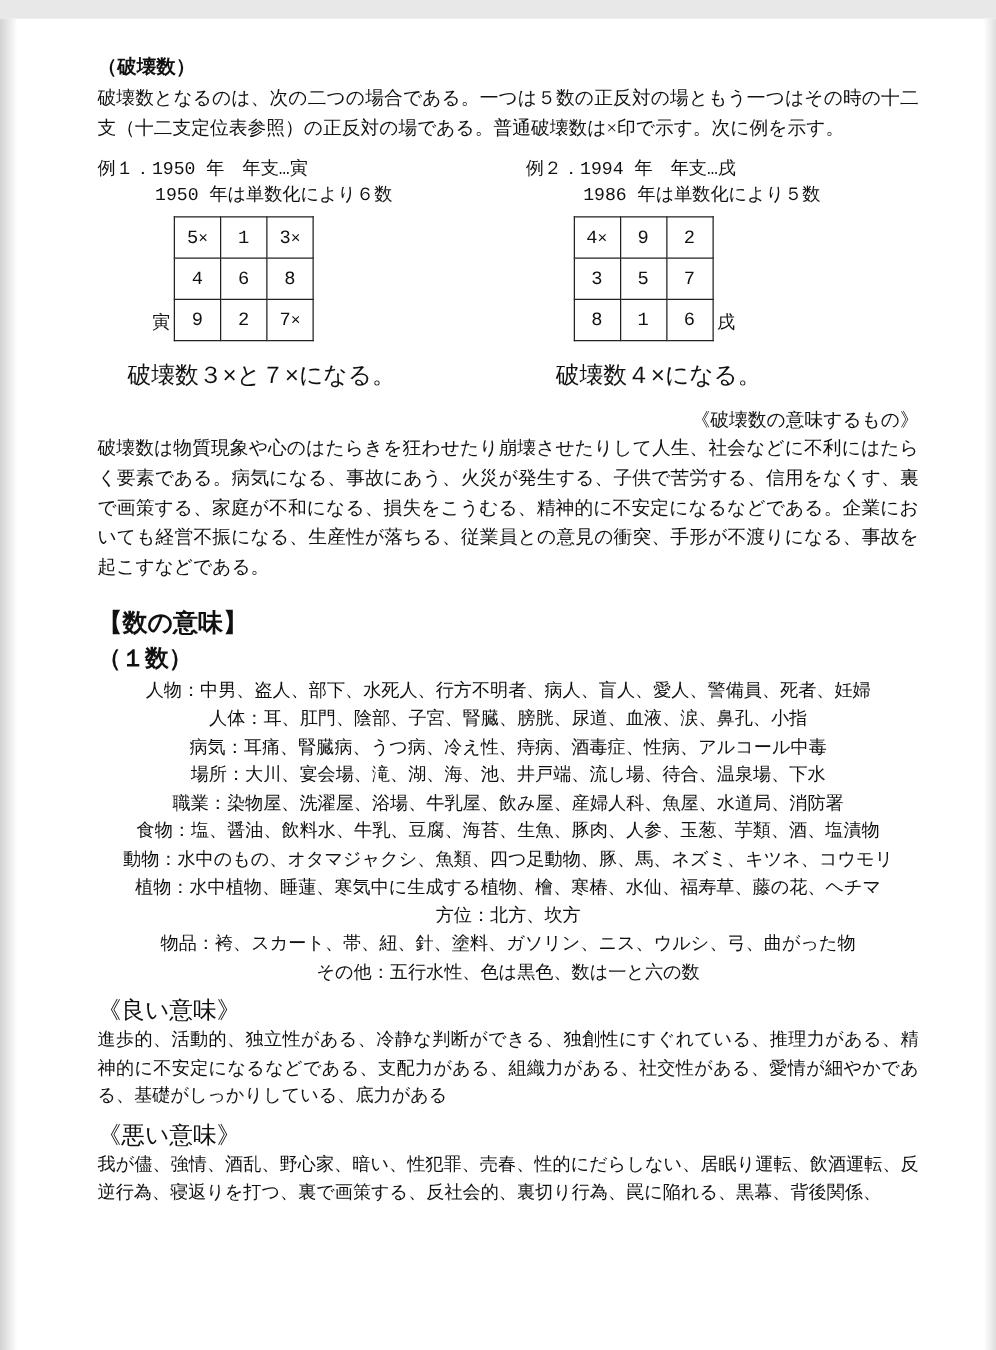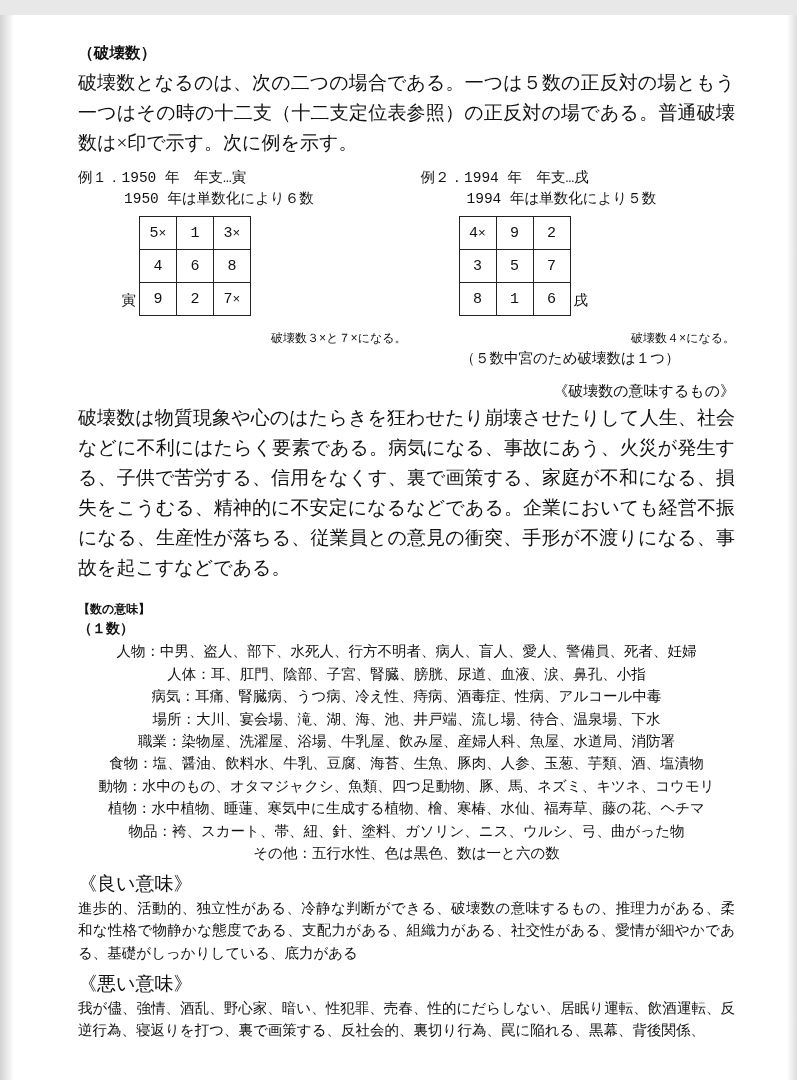--- a/index.html
+++ b/index.html
@@ -38,21 +38,21 @@
     background: linear-gradient(to left, #dddddd, #ffffff);
   }
 
   .sec-head {
     font-size: 15.5px;
     font-weight: bold;
     margin: 0 0 4px 0;
     letter-spacing: .2px;
   }
   .para {
-    font-size: 19px;
+    font-size: 15px;
     line-height: 1.58;
     margin: 0 0 2px 0;
     text-align: justify;
   }
 
   
   .examples {
     display: flex;
     margin-top: 10px;
   }
@@ -99,43 +99,42 @@
     height: 32px;
     text-align: center;
     vertical-align: middle;
     font-size: 15px;
     padding: 0;
     position: relative;
   }
   .cellnum { }
   .xmark { font-size: 13px; }
   .ex-note {
-    font-size: 12px;
+    font-size: 19px;
     margin-top: 14px;
     margin-left: 24px;
-    text-align: right;
   }
   .ex-note2 {
     font-size: 14.5px;
     margin-top: 2px;
     margin-left: 40px;
   }
 
   .subhead {
     font-size: 15px;
     margin: 14px 0 2px 0;
     text-align: right;
   }
   .bighead {
-    font-size: 12px;
+    font-size: 20px;
     font-weight: bold;
     margin: 18px 0 2px 0;
   }
   .numhead {
-    font-size: 14px;
+    font-size: 19px;
     font-weight: bold;
     margin: 2px 0 2px 0;
   }
   .list-line {
     font-size: 14.5px;
     line-height: 1.55;
     margin: 0;
     white-space: nowrap;
   }
   .block {
@@ -187,21 +186,21 @@
               <td><span class="cellnum">7</span><span class="xmark">×</span></td>
             </tr>
           </tbody>
             </table>
         </div>
         <div class="ex-note">破壊数３×と７×になる。</div>
       </div>
 
       <div class="ex-col right">
         <div class="ex-title">例２．1994 年　年支…戌</div>
-        <div class="ex-sub">1994 年は単数化により５数</div>
+        <div class="ex-sub">1986 年は単数化により５数</div>
         <div class="grid-wrap right-wrap">
           <table class="magic">
             <tbody>
                 <tr>
               <td><span class="cellnum">4</span><span class="xmark">×</span></td>
               <td><span class="cellnum">9</span></td>
               <td><span class="cellnum">2</span></td>
             </tr>
             <tr>
               <td><span class="cellnum">3</span></td>
@@ -211,21 +210,20 @@
             <tr>
               <td><span class="cellnum">8</span></td>
               <td><span class="cellnum">1</span></td>
               <td><span class="cellnum">6</span></td>
             </tr>
           </tbody>
             </table>
           <div class="side-label after">戌</div>
         </div>
         <div class="ex-note">破壊数４×になる。</div>
-        <div class="ex-note2">（５数中宮のため破壊数は１つ）</div>
       </div>
 
     </div>
   </div>
 
   <div>
     <div class="subhead">《破壊数の意味するもの》</div>
     <p class="para">破壊数は物質現象や心のはたらきを狂わせたり崩壊させたりして人生、社会などに不利にはたらく要素である。病気になる、事故にあう、火災が発生する、子供で苦労する、信用をなくす、裏で画策する、家庭が不和になる、損失をこうむる、精神的に不安定になるなどである。企業においても経営不振になる、生産性が落ちる、従業員との意見の衝突、手形が不渡りになる、事故を起こすなどである。</p>
   </div>
 
@@ -235,24 +233,25 @@
 
     <div class="block">
       <p class="list-line">人物：中男、盗人、部下、水死人、行方不明者、病人、盲人、愛人、警備員、死者、妊婦</p>
       <p class="list-line">人体：耳、肛門、陰部、子宮、腎臓、膀胱、尿道、血液、涙、鼻孔、小指</p>
       <p class="list-line">病気：耳痛、腎臓病、うつ病、冷え性、痔病、酒毒症、性病、アルコール中毒</p>
       <p class="list-line">場所：大川、宴会場、滝、湖、海、池、井戸端、流し場、待合、温泉場、下水</p>
       <p class="list-line">職業：染物屋、洗濯屋、浴場、牛乳屋、飲み屋、産婦人科、魚屋、水道局、消防署</p>
       <p class="list-line">食物：塩、醤油、飲料水、牛乳、豆腐、海苔、生魚、豚肉、人参、玉葱、芋類、酒、塩漬物</p>
       <p class="list-line">動物：水中のもの、オタマジャクシ、魚類、四つ足動物、豚、馬、ネズミ、キツネ、コウモリ</p>
       <p class="list-line">植物：水中植物、睡蓮、寒気中に生成する植物、檜、寒椿、水仙、福寿草、藤の花、ヘチマ</p>
+      <p class="list-line">方位：北方、坎方</p>
       <p class="list-line">物品：袴、スカート、帯、紐、針、塗料、ガソリン、ニス、ウルシ、弓、曲がった物</p>
       <p class="list-line">その他：五行水性、色は黒色、数は一と六の数</p>
     </div>
 
     <div class="meaning-head">《良い意味》</div>
-    <p class="meaning-body">進歩的、活動的、独立性がある、冷静な判断ができる、破壊数の意味するもの、推理力がある、柔和な性格で物静かな態度である、支配力がある、組織力がある、社交性がある、愛情が細やかである、基礎がしっかりしている、底力がある</p>
+    <p class="meaning-body">進歩的、活動的、独立性がある、冷静な判断ができる、独創性にすぐれている、推理力がある、精神的に不安定になるなどである、支配力がある、組織力がある、社交性がある、愛情が細やかである、基礎がしっかりしている、底力がある</p>
 
     <div class="meaning-head">《悪い意味》</div>
     <p class="meaning-body">我が儘、強情、酒乱、野心家、暗い、性犯罪、売春、性的にだらしない、居眠り運転、飲酒運転、反逆行為、寝返りを打つ、裏で画策する、反社会的、裏切り行為、罠に陥れる、黒幕、背後関係、</p>
   </div>
 
 </div>
 
 </body></html>

